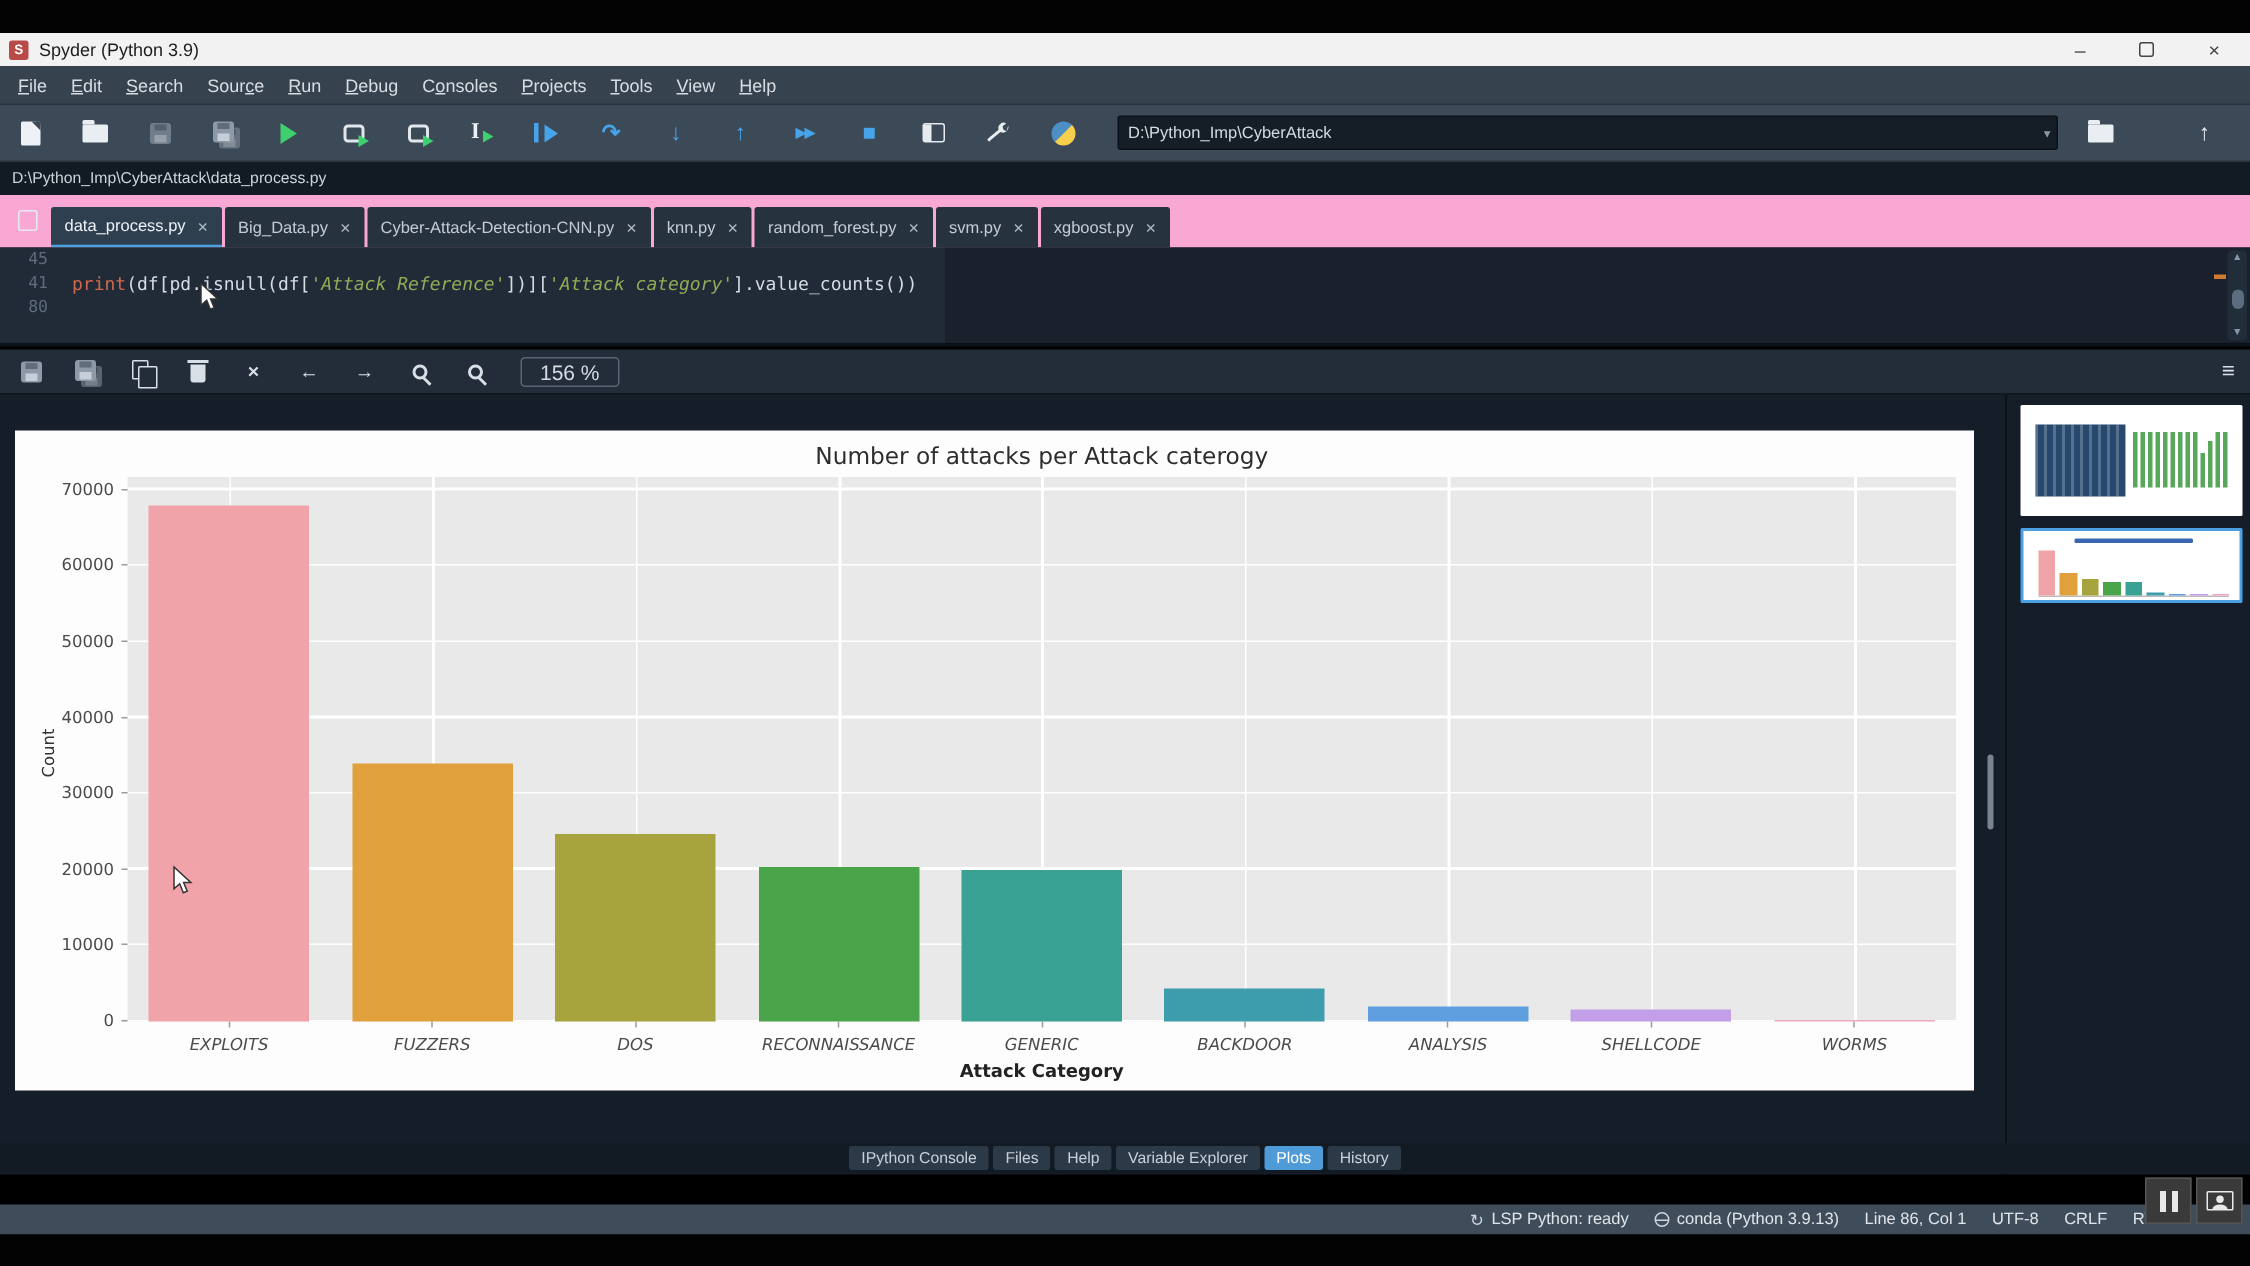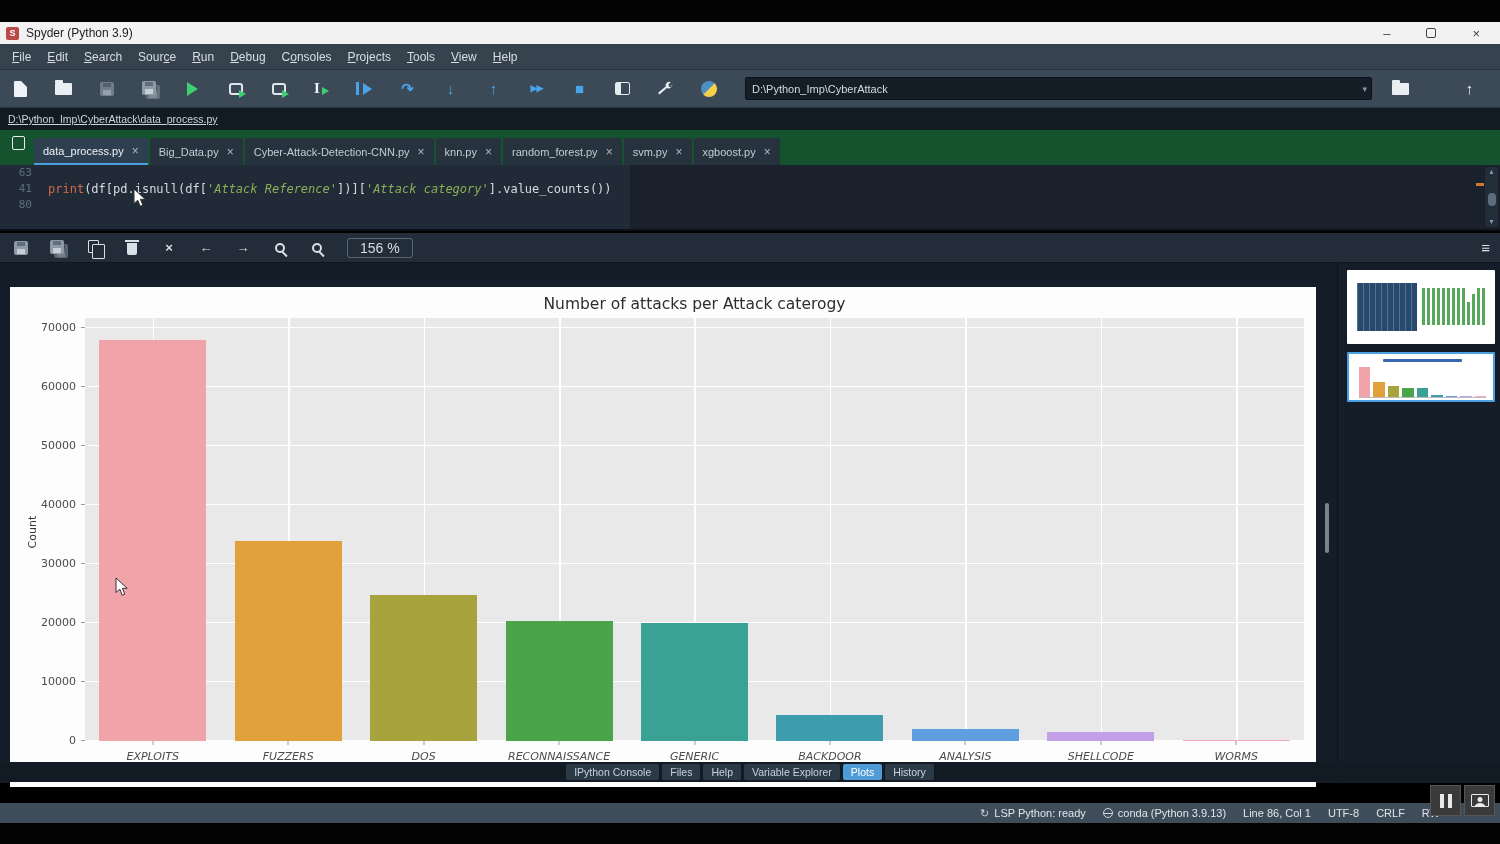--- a/index.html
+++ b/index.html
@@ -52,23 +52,23 @@
   .wrench-svg{width:16px;height:16px;fill:#e8edf2;}
   .py-circle{width:16px;height:16px;border-radius:50%;background:linear-gradient(135deg,#4d8fc4 49%,#f7d04b 51%);}
   .path-combo{margin-left:6px;width:688px;height:23px;background:#151d27;border:1px solid #0b111a;
               border-radius:2px;display:flex;align-items:center;padding:0 6px;color:#d3dae1;font-size:11px;position:relative;}
   .path-caret{position:absolute;right:4px;color:#8a97a4;font-size:9px;}
   .tb-right{display:flex;align-items:center;margin-left:16px;gap:26px;}
   .g-white{color:#e8edf2;font-size:15px;font-weight:bold;line-height:1;}
 
   
   .breadcrumb{position:absolute;left:0;top:108px;width:1500px;height:22px;background:#121a24;
-              color:#ccd4db;font-size:10.5px;display:flex;align-items:center;padding-left:8px;text-decoration:underline;}
-  .tabbar{position:absolute;left:0;top:130px;width:1500px;height:35px;background:#14532d;
-          display:flex;align-items:flex-start;padding-left:6px;}
+              color:#ccd4db;font-size:10.5px;display:flex;align-items:center;padding-left:8px;}
+  .tabbar{position:absolute;left:0;top:130px;width:1500px;height:35px;background:#f9a8d4;
+          display:flex;align-items:center;padding-left:6px;}
   .browse-tabs{width:24px;height:26px;display:flex;align-items:center;justify-content:center;margin-right:4px;margin-bottom:1px;}
   .browse-tabs .bt{width:13px;height:14px;border:1.6px solid #e6ebf0;border-radius:2px;position:relative;background:transparent;}
   .browse-tabs .bt::before{content:'';position:absolute;right:-4px;top:-4px;width:6px;height:6px;border-left:1.6px solid #e6ebf0;border-bottom:1.6px solid #e6ebf0;transform:rotate(180deg);display:none;}
   #tabs{display:flex;align-items:flex-end;gap:2px;height:100%;}
   .tab{height:27px;background:#26333f;color:#c3ccd5;font-size:11px;display:flex;align-items:center;
        padding:0 9px;gap:8px;border-radius:2px 2px 0 0;}
   .tab .close{color:#aeb9c3;font-size:12px;line-height:1;}
   .tab.active{background:#2e3f50;color:#eef2f6;border-bottom:2px solid #4aa0e0;}
 
   
@@ -95,21 +95,21 @@
   .shape-trash{width:10px;height:12px;background:#d9dfe6;border-radius:0 0 2px 2px;position:relative;margin-top:3px;}
   .shape-trash::before{content:'';position:absolute;top:-3px;left:-2px;width:14px;height:2px;background:#d9dfe6;}
   .magnify{width:10px;height:10px;border:2px solid #d9dfe6;border-radius:50%;position:relative;}
   .magnify::after{content:'';position:absolute;right:-5px;bottom:-4px;width:7px;height:2px;background:#d9dfe6;transform:rotate(45deg);}
   .zoom-box{height:20px;border:1px solid #5a6774;border-radius:3px;color:#d5dbe2;font-size:14px;
             display:flex;align-items:center;padding:0 12px;margin-left:4px;}
   .pt-menu{position:absolute;right:10px;color:#d9dfe6;font-size:15px;font-weight:bold;}
 
   
   .plots-area{position:absolute;left:0;top:263px;width:1337px;height:520px;background:#151d28;}
-  .figure{position:absolute;left:10px;top:24px;width:1306px;height:500px;background:#fdfdfd;}
+  .figure{position:absolute;left:10px;top:24px;width:1306px;height:440px;background:#fdfdfd;}
   .fig-title{position:absolute;left:75px;right:12px;top:8px;text-align:center;color:#2d2d2d;
              font-size:15.5px;font-family:"DejaVu Sans",sans-serif;}
   .axes{position:absolute;left:75px;right:12px;top:31px;bottom:46px;background:#e9e9e9;}
   .gridline{position:absolute;left:0;width:100%;height:1.5px;background:#ffffff;}
   .ytick{position:absolute;right:calc(100% + 9px);transform:translateY(50%);color:#4b4b4b;
          font-size:11px;font-family:"DejaVu Sans",sans-serif;white-space:nowrap;line-height:0;}
   .ytickmark{position:absolute;right:100%;width:4px;height:1px;background:#9a9a9a;}
   .slots{position:absolute;left:0;top:0;width:100%;height:100%;display:flex;}
   .slot{flex:1;position:relative;display:flex;align-items:flex-end;justify-content:center;}
   .slot .vline{position:absolute;left:50%;top:0;width:1.5px;height:100%;background:#ffffff;}
@@ -305,21 +305,21 @@
         <div class="tab">
           <span>xgboost.py</span>
           <span class="close">×</span>
         </div>
       </div>
   </div>
 
   <div class="editor">
     <div id="code-lines">
         <div class="code-line">
-          <span class="lno">63</span>
+          <span class="lno">45</span>
           <span class="code"></span>
         </div>
         <div class="code-line">
           <span class="lno">41</span>
           <span class="code"><span class="tk-builtin">print</span><span class="tk-plain">(df[pd.isnull(df[</span><span class="tk-string">'Attack Reference'</span><span class="tk-plain">])][</span><span class="tk-string">'Attack category'</span><span class="tk-plain">].value_counts())</span></span>
         </div>
         <div class="code-line">
           <span class="lno">80</span>
           <span class="code"></span>
         </div>

